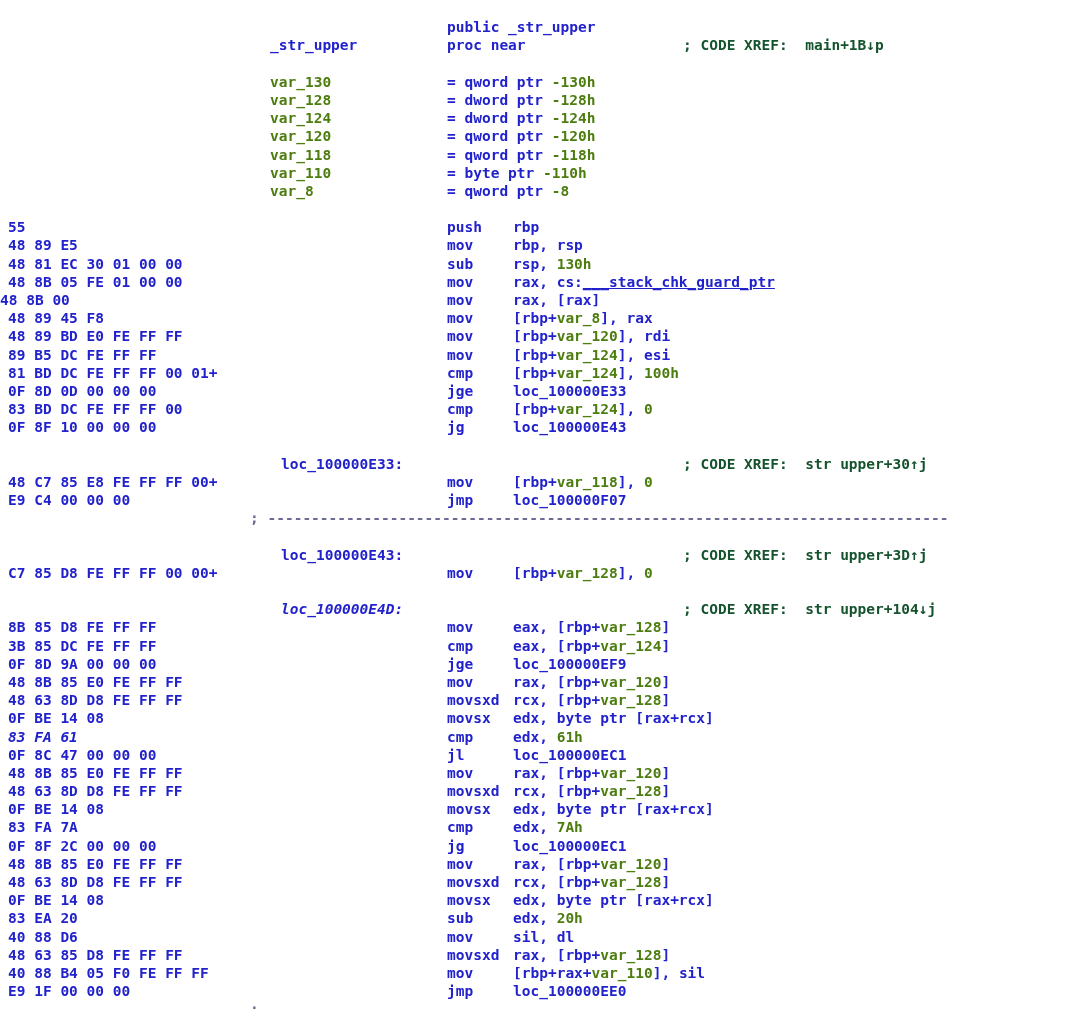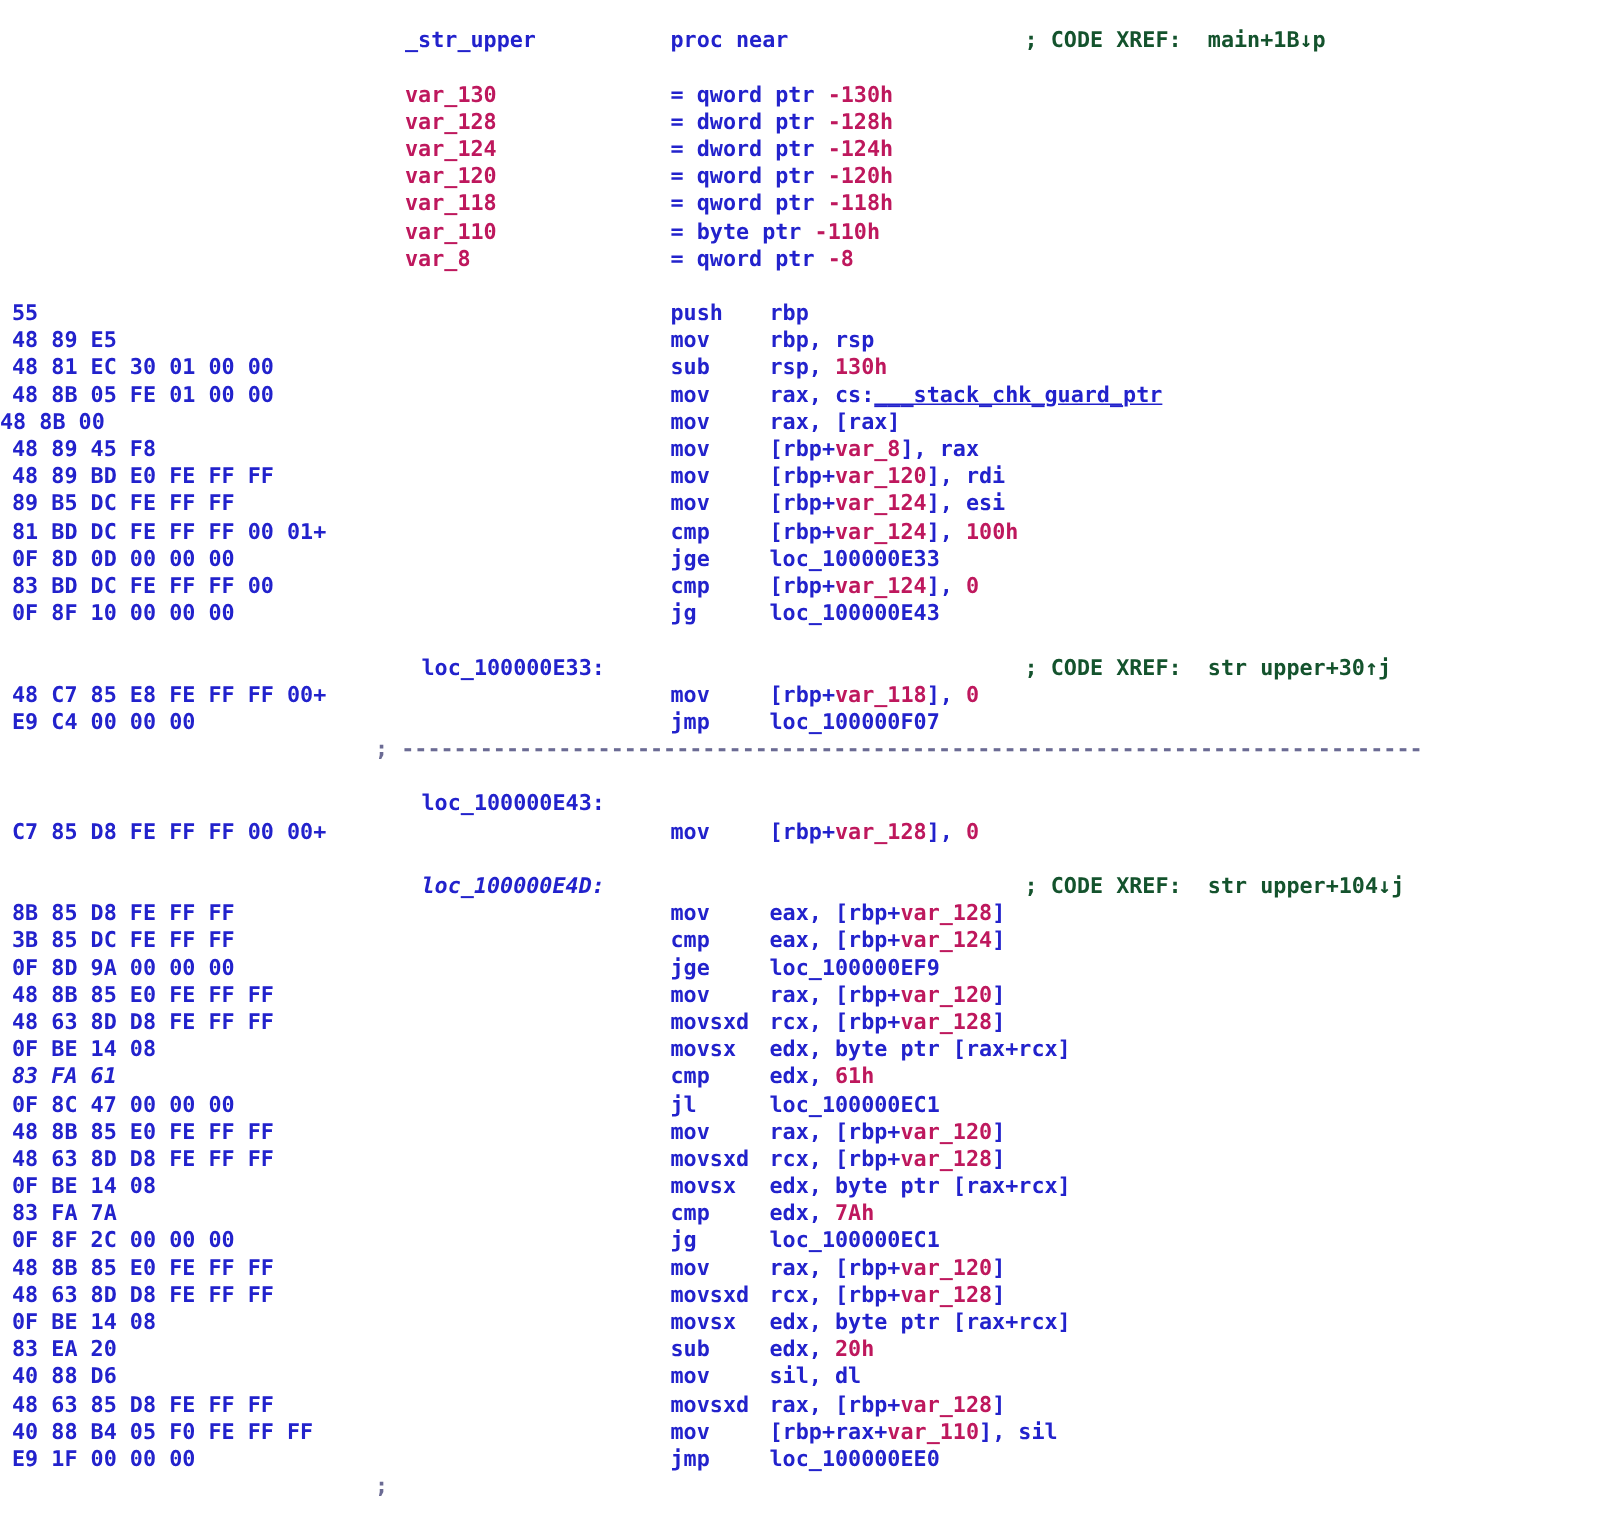--- a/index.html
+++ b/index.html
@@ -62,32 +62,33 @@
     top: 0;
   }
   .col-sep {
     position: absolute;
     left: 250px;
     top: 0;
   }
 
   
   .c-code   { color: #2222cc; }   
-  .c-ident  { color: #be185d; }   
+  .c-ident  { color: #4d7c0f; }   
   .c-cmt    { color: #14532d; }   
   .c-extrn  { color: #2222cc; text-decoration: underline; }
   .c-sep    { color: #6b6b94; }
 
   .sep-line { letter-spacing: 0px; }
 </style>
 </head>
 <body>
 
 <div id="listing">
     <div class="row">&nbsp;</div>
+    <div class="row"><span class="col-mnem c-code" style="left: 447px;">public _str_upper</span></div>
     <div class="row"><span class="col-name c-code" style="left: 270px;">_str_upper</span><span class="col-mnem c-code" style="left: 447px;">proc near</span><span class="col-xref c-cmt" style="left: 683px;">; CODE XREF:  main+1B↓p</span></div>
     <div class="row">&nbsp;</div>
     <div class="row"><span class="col-name c-ident" style="left: 270px;">var_130</span><span class="col-mnem" style="left: 447px;"><span class="c-code">= qword ptr </span><span class="c-ident">-130h</span></span></div>
     <div class="row"><span class="col-name c-ident" style="left: 270px;">var_128</span><span class="col-mnem" style="left: 447px;"><span class="c-code">= dword ptr </span><span class="c-ident">-128h</span></span></div>
     <div class="row"><span class="col-name c-ident" style="left: 270px;">var_124</span><span class="col-mnem" style="left: 447px;"><span class="c-code">= dword ptr </span><span class="c-ident">-124h</span></span></div>
     <div class="row"><span class="col-name c-ident" style="left: 270px;">var_120</span><span class="col-mnem" style="left: 447px;"><span class="c-code">= qword ptr </span><span class="c-ident">-120h</span></span></div>
     <div class="row"><span class="col-name c-ident" style="left: 270px;">var_118</span><span class="col-mnem" style="left: 447px;"><span class="c-code">= qword ptr </span><span class="c-ident">-118h</span></span></div>
     <div class="row"><span class="col-name c-ident" style="left: 270px;">var_110</span><span class="col-mnem" style="left: 447px;"><span class="c-code">= byte ptr </span><span class="c-ident">-110h</span></span></div>
     <div class="row"><span class="col-name c-ident" style="left: 270px;">var_8</span><span class="col-mnem" style="left: 447px;"><span class="c-code">= qword ptr </span><span class="c-ident">-8</span></span></div>
     <div class="row">&nbsp;</div>
@@ -102,21 +103,21 @@
     <div class="row"><span class="col-bytes c-code" style="left: 8px;">81 BD DC FE FF FF 00 01+</span><span class="col-mnem c-code" style="left: 447px;">cmp</span><span class="col-op" style="left: 513px;"><span class="c-code">[rbp+</span><span class="c-ident">var_124</span><span class="c-code">], </span><span class="c-ident">100h</span></span></div>
     <div class="row"><span class="col-bytes c-code" style="left: 8px;">0F 8D 0D 00 00 00</span><span class="col-mnem c-code" style="left: 447px;">jge</span><span class="col-op" style="left: 513px;"><span class="c-code">loc_100000E33</span></span></div>
     <div class="row"><span class="col-bytes c-code" style="left: 8px;">83 BD DC FE FF FF 00</span><span class="col-mnem c-code" style="left: 447px;">cmp</span><span class="col-op" style="left: 513px;"><span class="c-code">[rbp+</span><span class="c-ident">var_124</span><span class="c-code">], </span><span class="c-ident">0</span></span></div>
     <div class="row"><span class="col-bytes c-code" style="left: 8px;">0F 8F 10 00 00 00</span><span class="col-mnem c-code" style="left: 447px;">jg</span><span class="col-op" style="left: 513px;"><span class="c-code">loc_100000E43</span></span></div>
     <div class="row">&nbsp;</div>
     <div class="row"><span class="col-label c-code" style="left: 281px;">loc_100000E33:</span><span class="col-xref c-cmt" style="left: 683px;">; CODE XREF:  str upper+30↑j</span></div>
     <div class="row"><span class="col-bytes c-code" style="left: 8px;">48 C7 85 E8 FE FF FF 00+</span><span class="col-mnem c-code" style="left: 447px;">mov</span><span class="col-op" style="left: 513px; text-align: center;"><span class="c-code">[rbp+</span><span class="c-ident">var_118</span><span class="c-code">], </span><span class="c-ident">0</span></span></div>
     <div class="row"><span class="col-bytes c-code" style="left: 8px;">E9 C4 00 00 00</span><span class="col-mnem c-code" style="left: 447px;">jmp</span><span class="col-op" style="left: 513px;"><span class="c-code">loc_100000F07</span></span></div>
     <div class="row"><span class="col-sep c-sep sep-line" style="left: 250px;">; ------------------------------------------------------------------------------</span></div>
     <div class="row">&nbsp;</div>
-    <div class="row"><span class="col-label c-code" style="left: 281px;">loc_100000E43:</span></div>
+    <div class="row"><span class="col-label c-code" style="left: 281px;">loc_100000E43:</span><span class="col-xref c-cmt" style="left: 683px;">; CODE XREF:  str upper+3D↑j</span></div>
     <div class="row"><span class="col-bytes c-code" style="left: 8px;">C7 85 D8 FE FF FF 00 00+</span><span class="col-mnem c-code" style="left: 447px;">mov</span><span class="col-op" style="left: 513px;"><span class="c-code">[rbp+</span><span class="c-ident">var_128</span><span class="c-code">], </span><span class="c-ident">0</span></span></div>
     <div class="row">&nbsp;</div>
     <div class="row"><span class="col-label c-code" style="left: 281px; font-style: italic;">loc_100000E4D:</span><span class="col-xref c-cmt" style="left: 683px;">; CODE XREF:  str upper+104↓j</span></div>
     <div class="row"><span class="col-bytes c-code" style="left: 8px;">8B 85 D8 FE FF FF</span><span class="col-mnem c-code" style="left: 447px;">mov</span><span class="col-op" style="left: 513px;"><span class="c-code">eax, [rbp+</span><span class="c-ident">var_128</span><span class="c-code">]</span></span></div>
     <div class="row"><span class="col-bytes c-code" style="left: 8px;">3B 85 DC FE FF FF</span><span class="col-mnem c-code" style="left: 447px;">cmp</span><span class="col-op" style="left: 513px;"><span class="c-code">eax, [rbp+</span><span class="c-ident">var_124</span><span class="c-code">]</span></span></div>
     <div class="row"><span class="col-bytes c-code" style="left: 8px;">0F 8D 9A 00 00 00</span><span class="col-mnem c-code" style="left: 447px;">jge</span><span class="col-op" style="left: 513px;"><span class="c-code">loc_100000EF9</span></span></div>
     <div class="row"><span class="col-bytes c-code" style="left: 8px;">48 8B 85 E0 FE FF FF</span><span class="col-mnem c-code" style="left: 447px;">mov</span><span class="col-op" style="left: 513px;"><span class="c-code">rax, [rbp+</span><span class="c-ident">var_120</span><span class="c-code">]</span></span></div>
     <div class="row"><span class="col-bytes c-code" style="left: 8px;">48 63 8D D8 FE FF FF</span><span class="col-mnem c-code" style="left: 447px;">movsxd</span><span class="col-op" style="left: 513px;"><span class="c-code">rcx, [rbp+</span><span class="c-ident">var_128</span><span class="c-code">]</span></span></div>
     <div class="row"><span class="col-bytes c-code" style="left: 8px;">0F BE 14 08</span><span class="col-mnem c-code" style="left: 447px;">movsx</span><span class="col-op" style="left: 513px;"><span class="c-code">edx, byte ptr [rax+rcx]</span></span></div>
     <div class="row"><span class="col-bytes c-code" style="left: 8px; font-style: italic;">83 FA 61</span><span class="col-mnem c-code" style="left: 447px;">cmp</span><span class="col-op" style="left: 513px;"><span class="c-code">edx, </span><span class="c-ident">61h</span></span></div>

